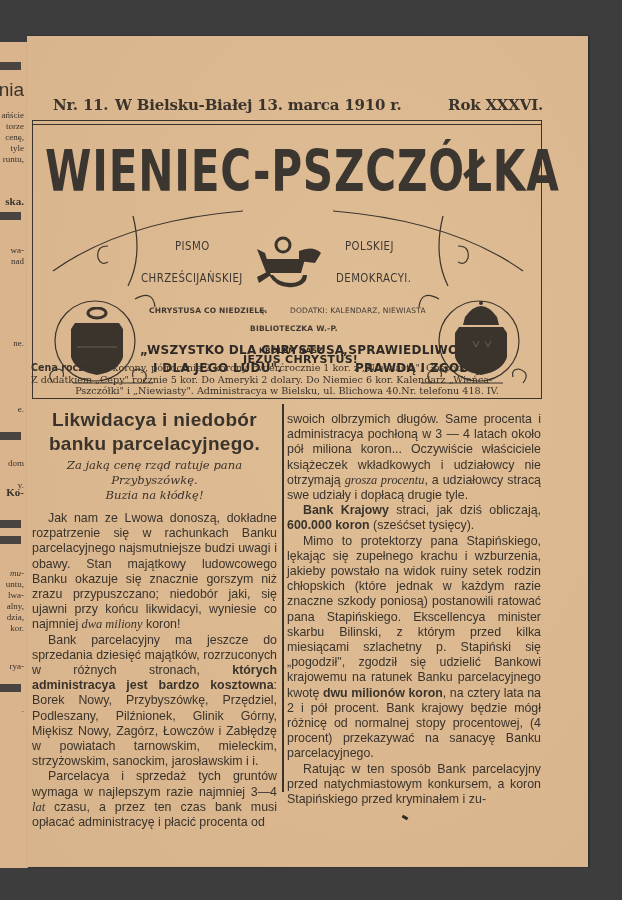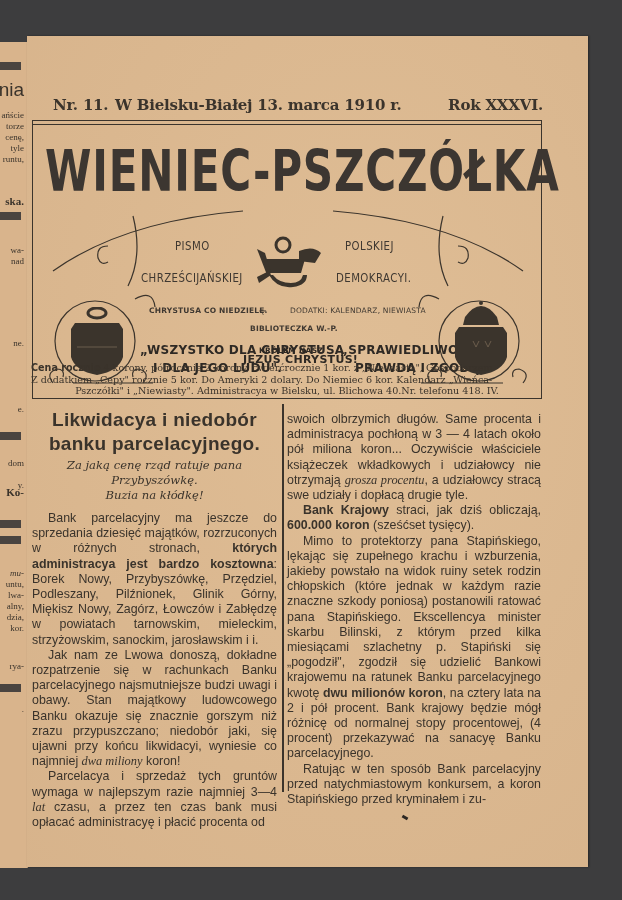--- a/index.html
+++ b/index.html
@@ -207,22 +207,22 @@
 
   <div class="col col-left">
     <h1 class="headline">
       <span>Likwidacya i niedobór</span><br>
       <span>banku parcelacyjnego.</span>
     </h1>
     <div class="subhead">
       <span>Za jaką cenę rząd ratuje pana Przybyszówkę.</span><br>
       <span>Buzia na kłódkę!</span>
     </div>
+    <p><span>Jak nam ze Lwowa donoszą, dokładne rozpatrzenie się w rachunkach Banku parcelacyjnego najsmutniejsze budzi uwagi i obawy. Stan majątkowy ludowcowego Banku okazuje się znacznie gorszym niż zrazu przypuszczano; niedobór jaki, się ujawni przy końcu likwidacyi, wyniesie co najmniej </span><i>dwa miliony</i><span> koron!</span></p>
     <p><span>Bank parcelacyjny ma jeszcze do sprzedania dziesięć majątków, rozrzuconych w różnych stronach, </span><b>których administracya jest bardzo kosztowna</b><span>: Borek Nowy, Przybyszówkę, Przędziel, Podleszany, Pilźnionek, Glinik Górny, Miękisz Nowy, Zagórz, Łowczów i Zabłędzę w powiatach tarnowskim, mieleckim, strzyżowskim, sanockim, jarosławskim i i.</span></p>
-    <p><span>Jak nam ze Lwowa donoszą, dokładne rozpatrzenie się w rachunkach Banku parcelacyjnego najsmutniejsze budzi uwagi i obawy. Stan majątkowy ludowcowego Banku okazuje się znacznie gorszym niż zrazu przypuszczano; niedobór jaki, się ujawni przy końcu likwidacyi, wyniesie co najmniej </span><i>dwa miliony</i><span> koron!</span></p>
     <p><span>Parcelacya i sprzedaż tych gruntów wymaga w najlepszym razie najmniej 3—4 </span><i>lat</i><span> czasu, a przez ten czas bank musi opłacać administracyę i płacić procenta od</span></p>
   </div>
 
   <div class="col col-right">
     <p class="noindent"><span>swoich olbrzymich długów. Same procenta i administracya pochłoną w 3 — 4 latach około pół miliona koron... Oczywiście właściciele książeczek wkładkowych i udziałowcy nie otrzymają </span><i>grosza procentu</i><span>, a udziałowcy stracą swe udziały i dopłacą drugie tyle.</span></p>
     <p><b>Bank Krajowy</b><span> straci, jak dziś obliczają, </span><b>600.000 koron</b><span> (sześćset tysięcy).</span></p>
     <p><span>Mimo to protektorzy pana Stapińskiego, lękając się zupełnego krachu i wzburzenia, jakieby powstało na widok ruiny setek rodzin chłopskich (które jednak w każdym razie znaczne szkody poniosą) postanowili ratować pana Stapińskiego. Ekscellencya minister skarbu Bilinski, z którym przed kilka miesiącami szlachetny p. Stapiński się „pogodził", zgodził się udzielić Bankowi krajowemu na ratunek Banku parcelacyjnego kwotę </span><b>dwu milionów koron</b><span>, na cztery lata na 2 i pół procent. Bank krajowy będzie mógł różnicę od normalnej stopy procentowej, (4 procent) przekazywać na sanacyę Banku parcelacyjnego.</span></p>
     <p>Ratując w ten sposób Bank parcelacyjny przed natychmiastowym konkursem, a koron Stapińskiego przed kryminałem i zu-</p>
   </div>
 

